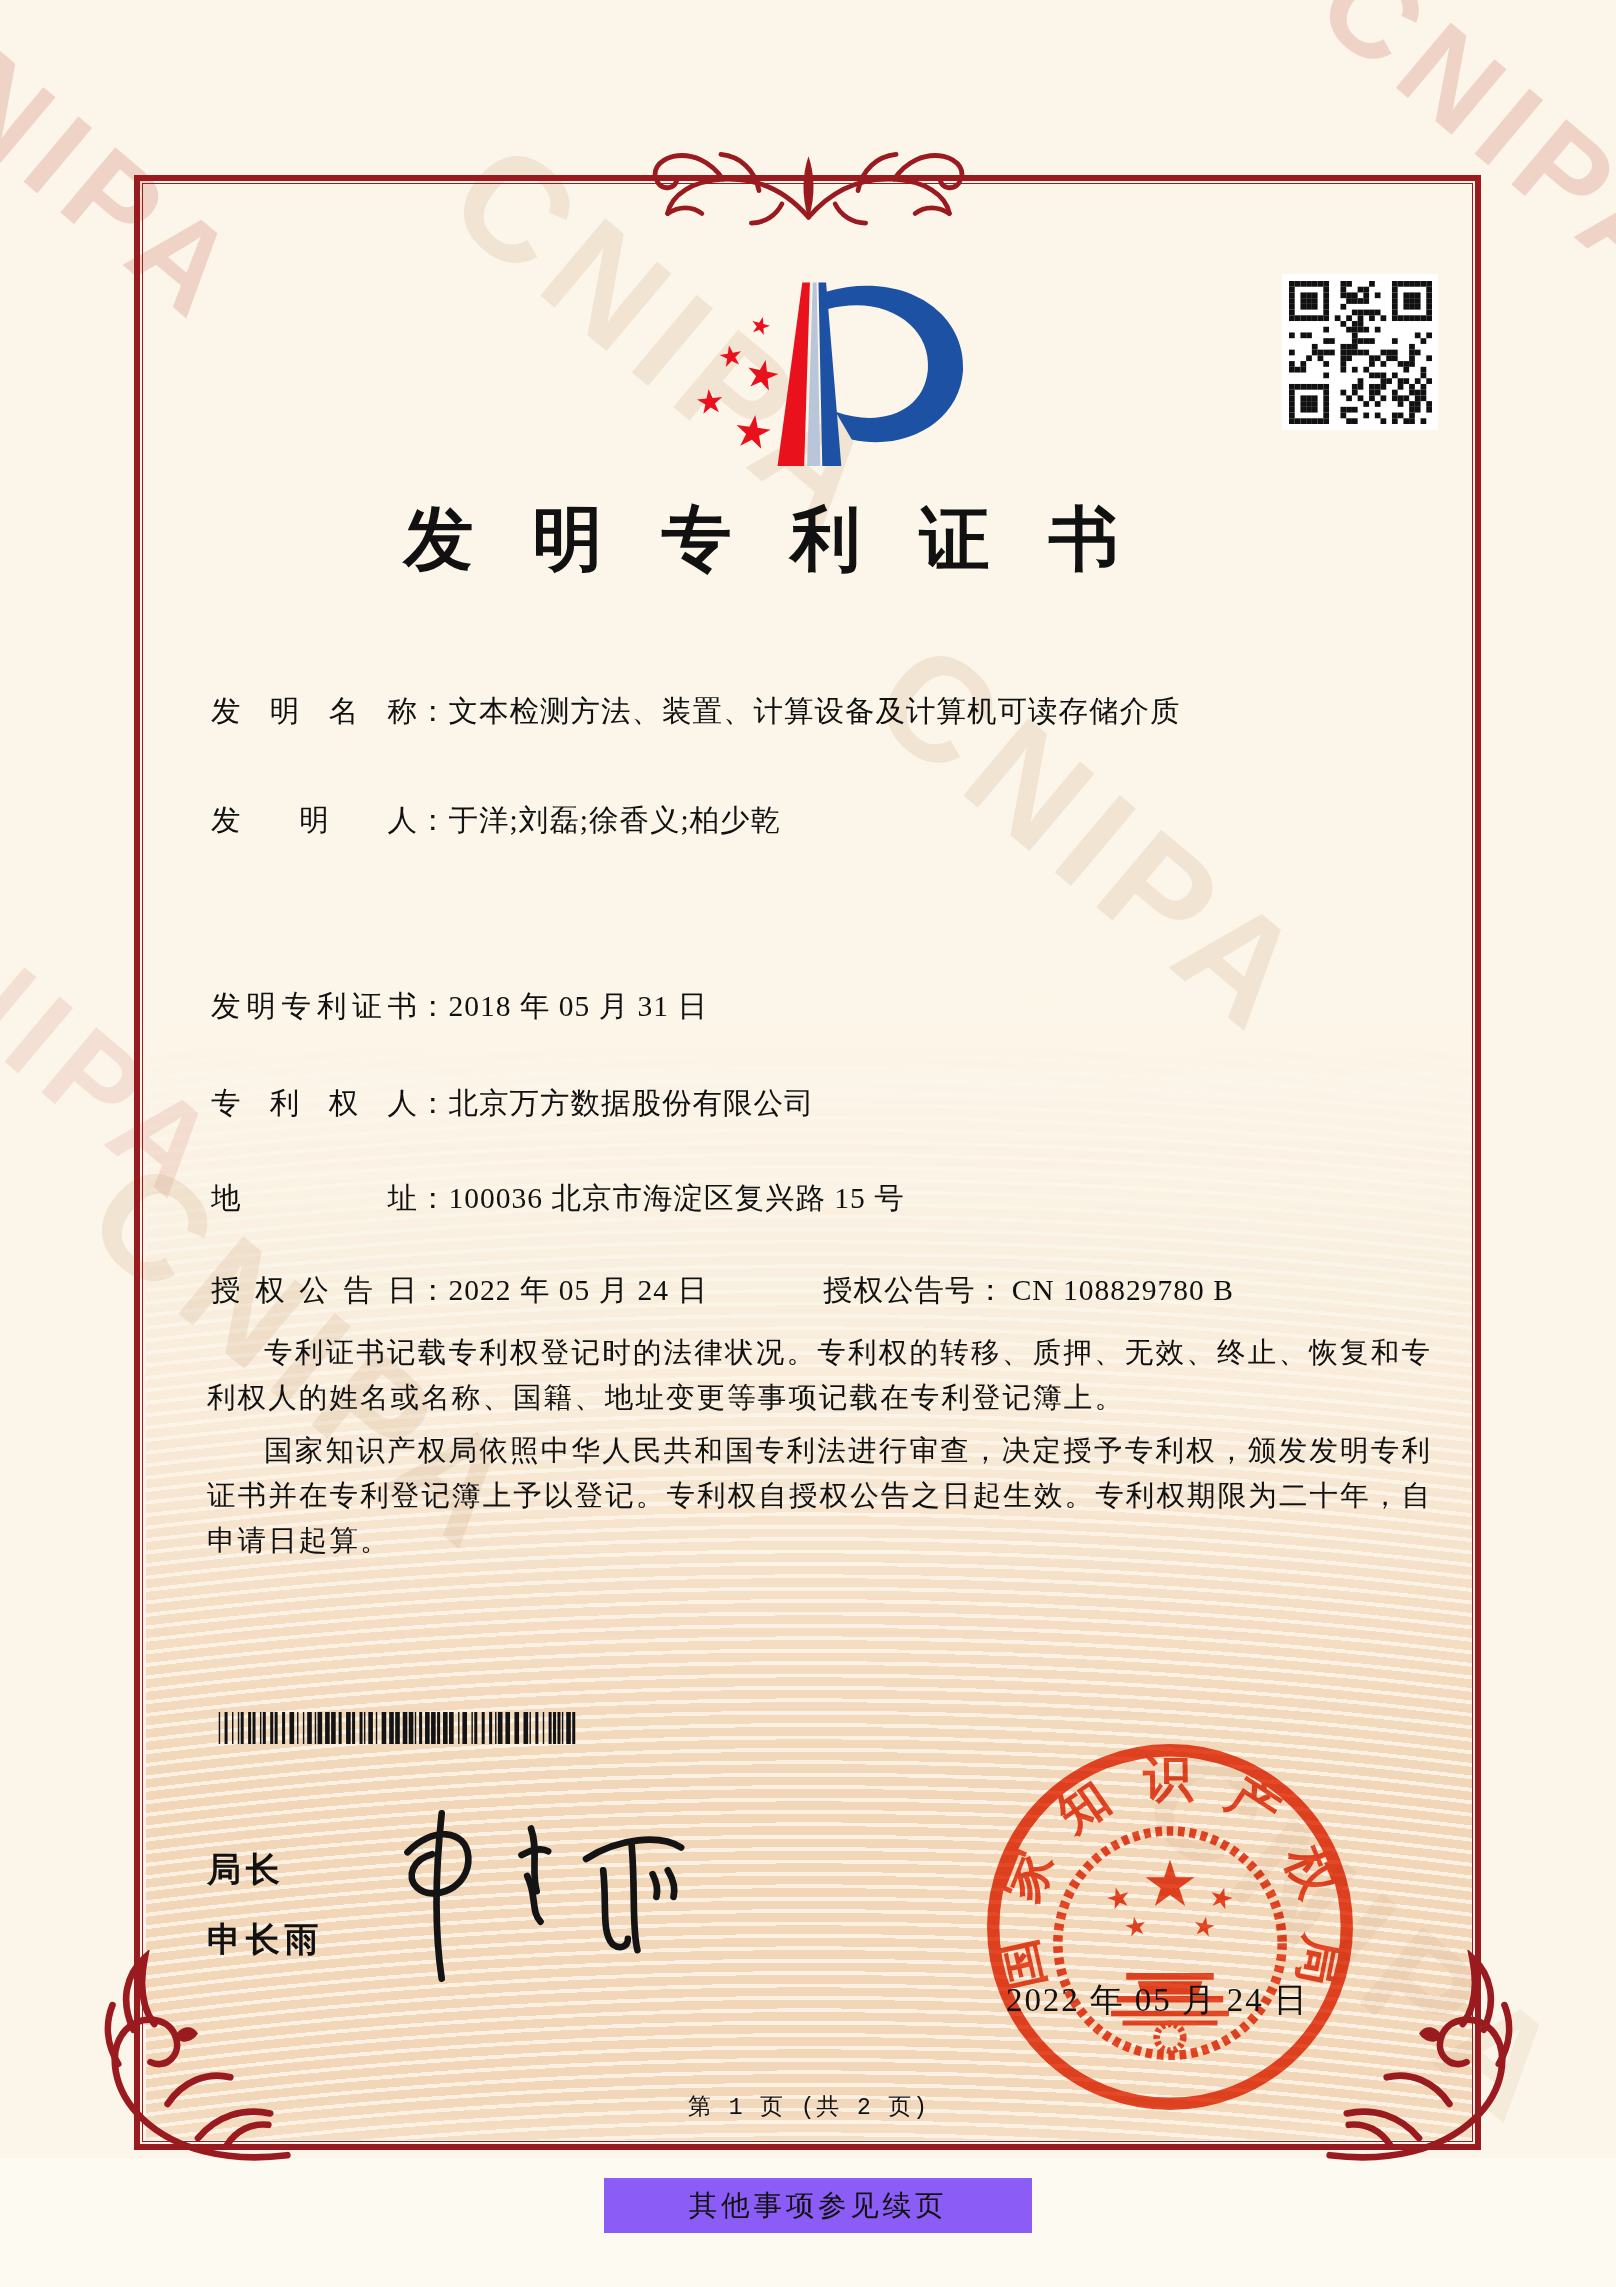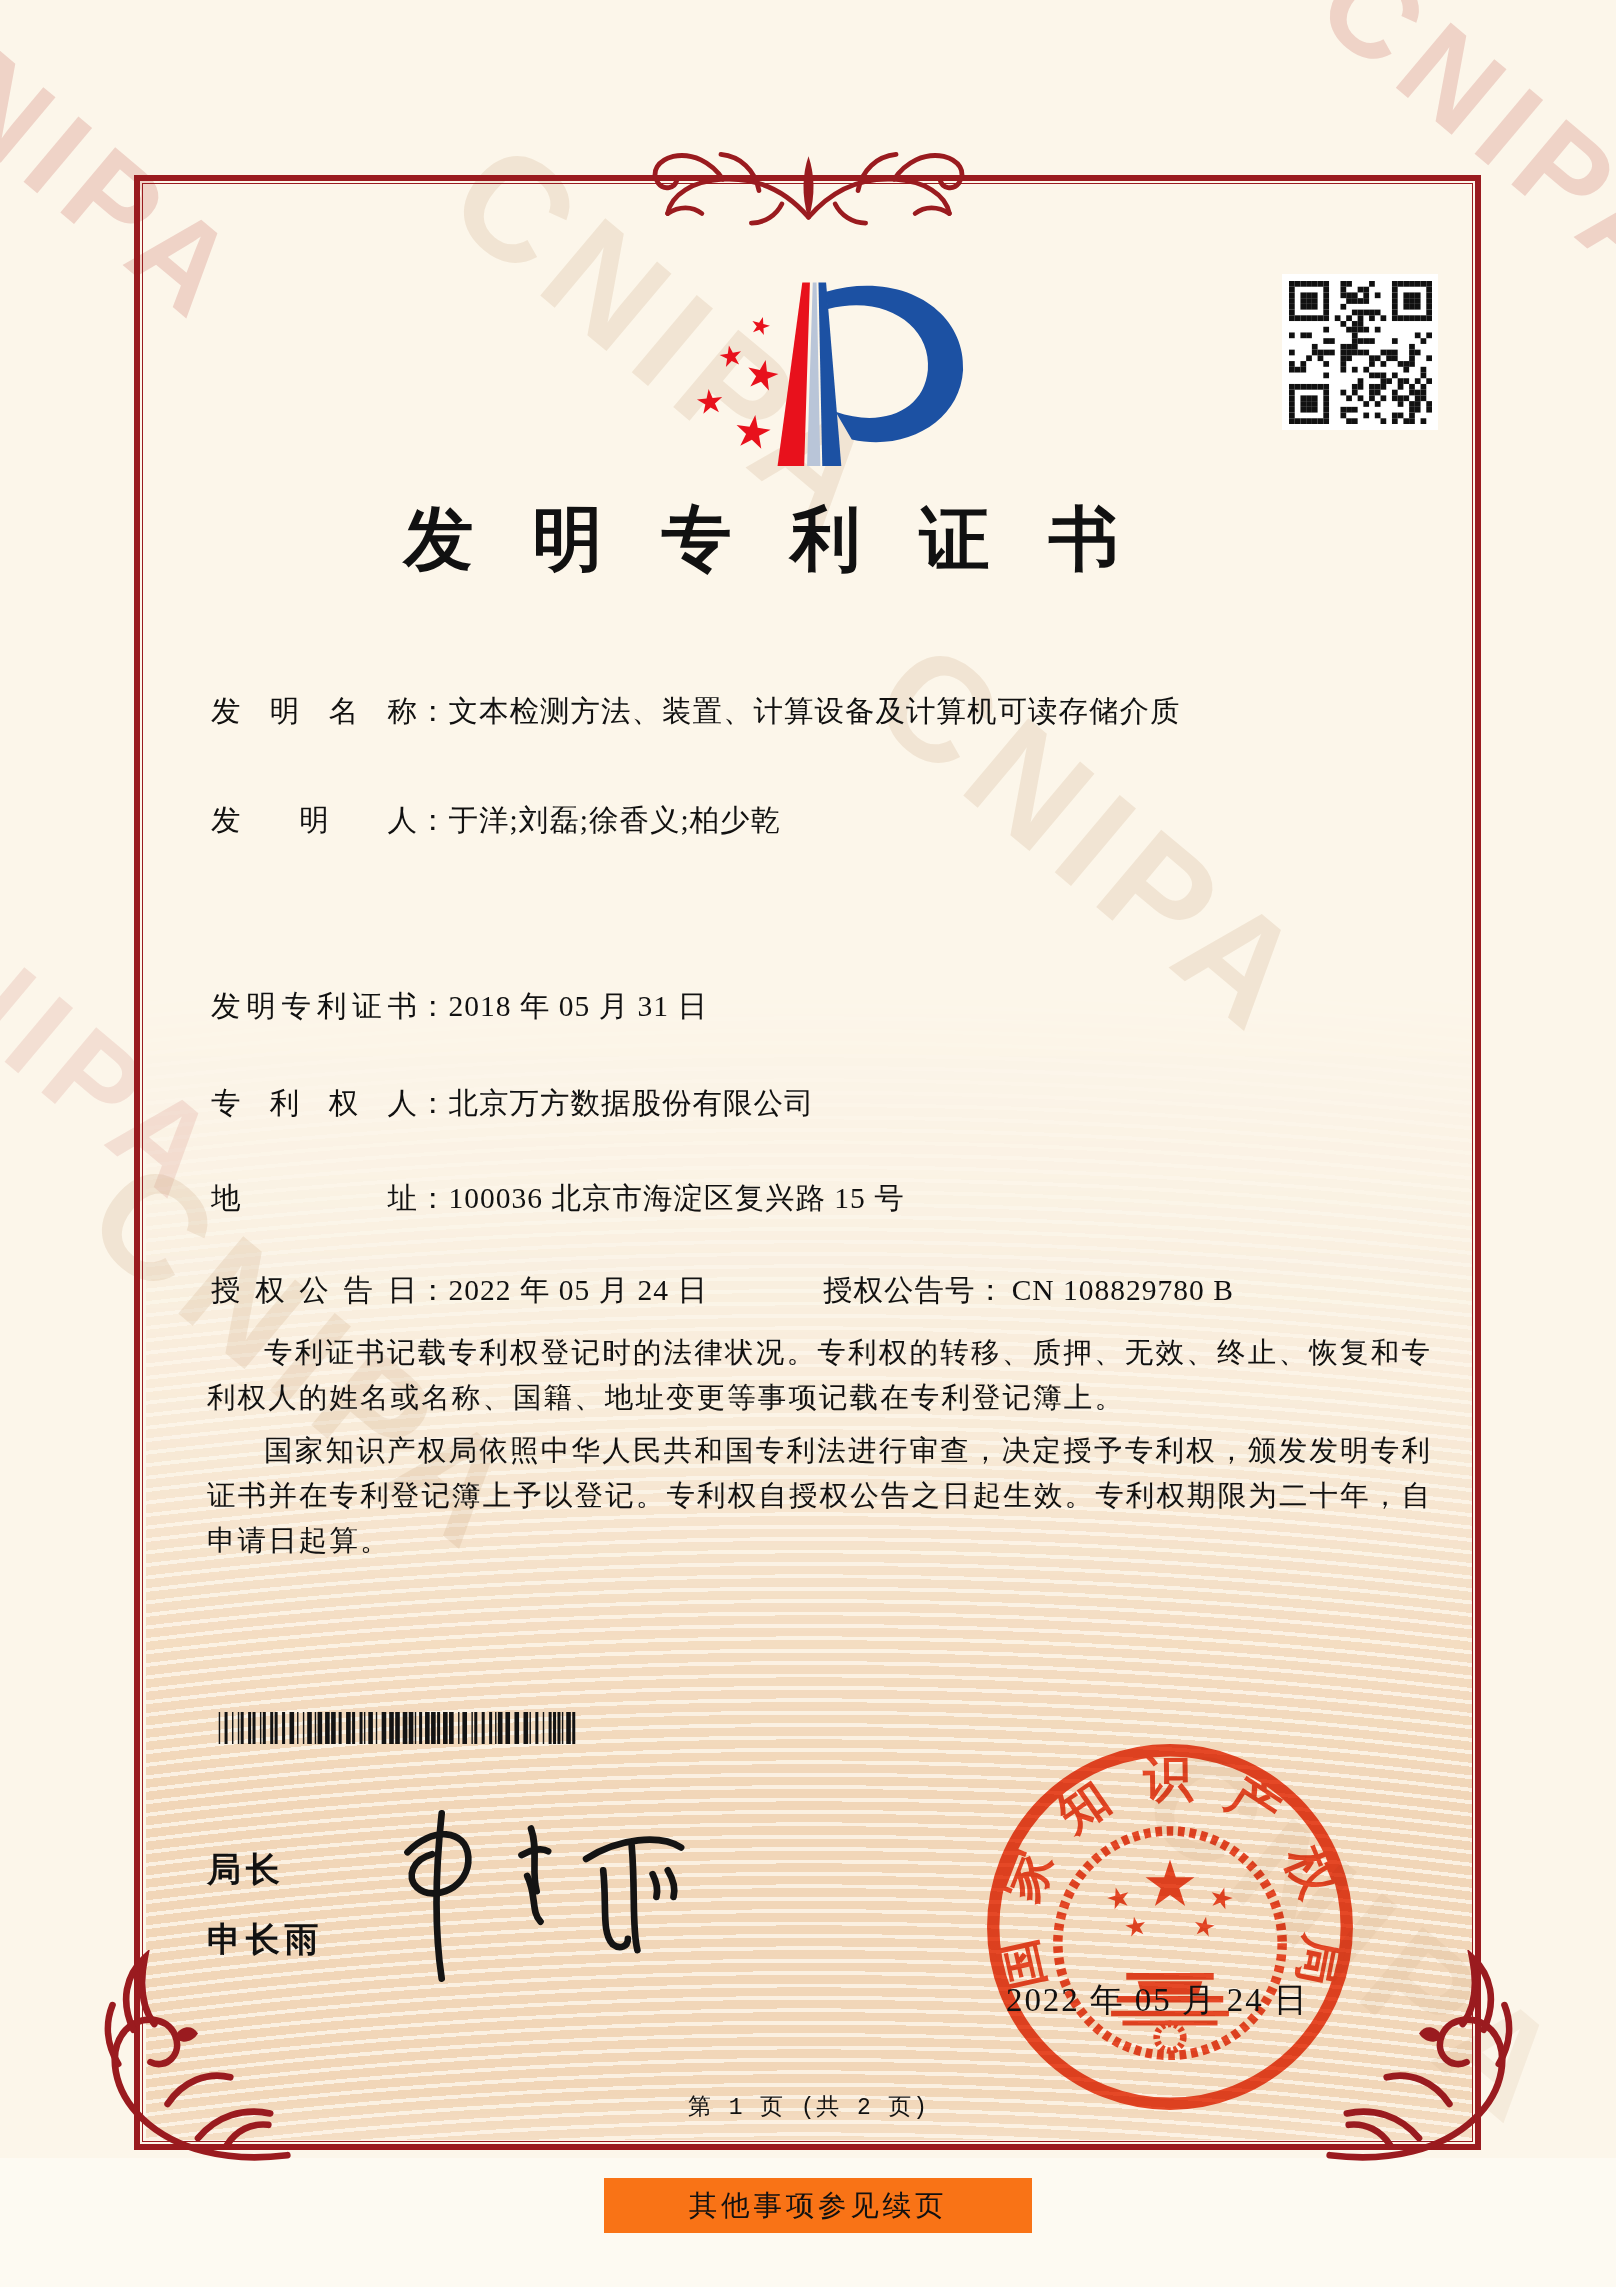--- a/index.html
+++ b/index.html
@@ -58,21 +58,21 @@
 
   .dir-label{position:absolute;left:207px;font-size:34px;z-index:5;
              font-family:"Liberation Sans","DejaVu Sans",sans-serif;font-weight:600;letter-spacing:4.8px;}
   .signature{position:absolute;left:379px;top:1800px;z-index:5;}
 
   .seal{position:absolute;left:978px;top:1735px;z-index:6;mix-blend-mode:multiply;opacity:0.95;}
   .seal-date{position:absolute;left:1006px;top:1978px;font-size:33px;letter-spacing:1.9px;z-index:7;white-space:nowrap;}
 
   .page-info{position:absolute;left:0;top:2091px;width:1617px;text-align:center;font-size:23px;
              letter-spacing:1.9px;z-index:5;font-family:Liberation Mono, monospace;}
-  .note-box{position:absolute;left:604px;top:2178px;width:428px;height:55px;background:#f97316;
+  .note-box{position:absolute;left:604px;top:2178px;width:428px;height:55px;background:#8b5cf6;
             z-index:5;text-align:center;font-size:28.5px;line-height:55px;letter-spacing:3.8px;}
 </style>
 </head>
 <body>
 
 <div class="page">
 
   <div class="bottom-strip"></div>
 
   <div class="wm red" style="left:-67px;top:-43px;">CNIPA</div>

